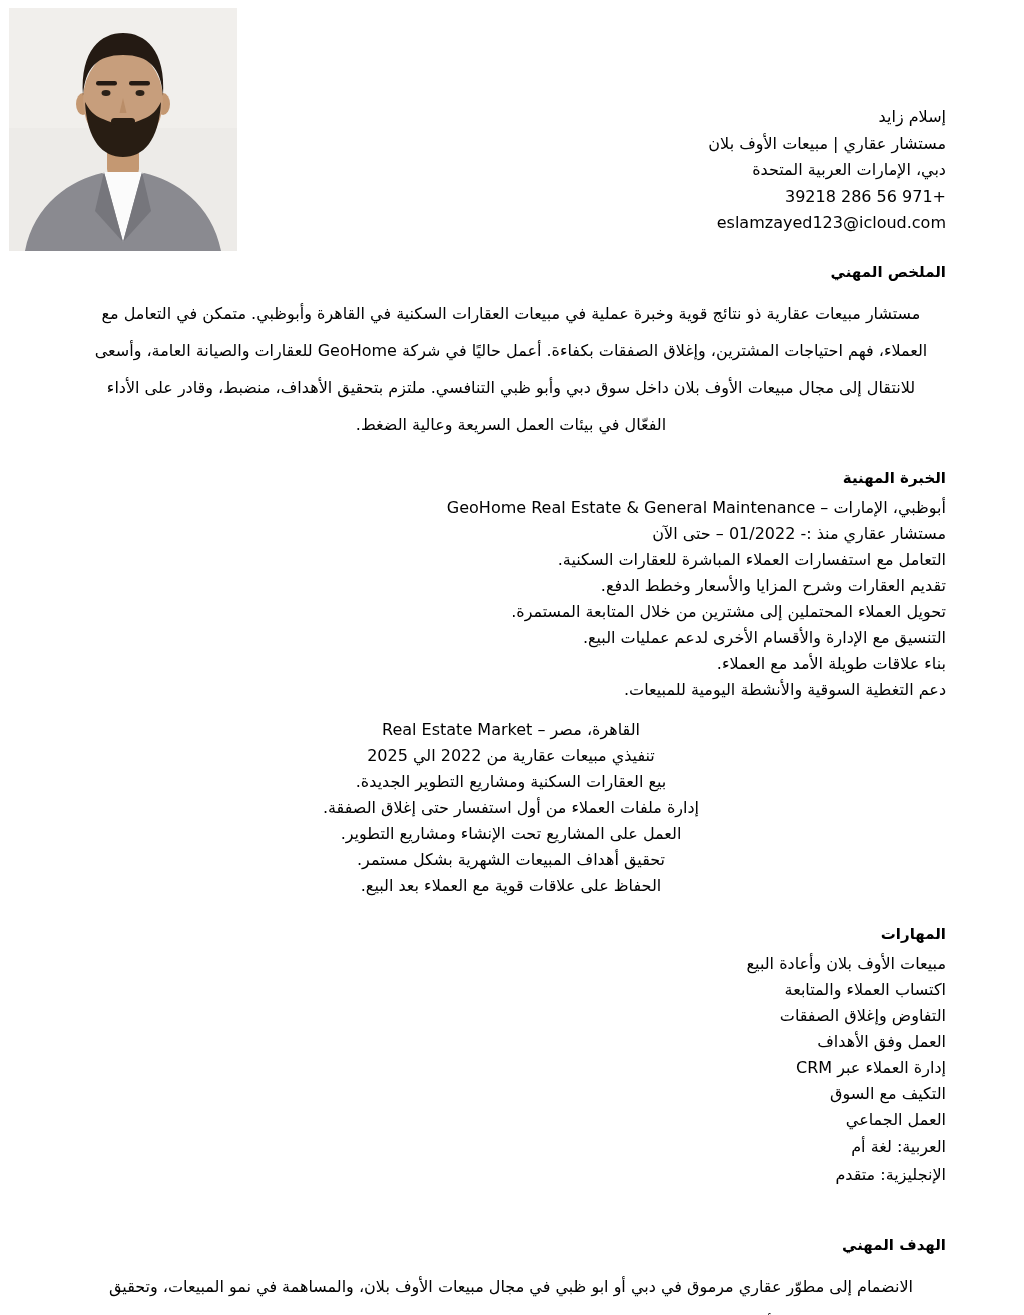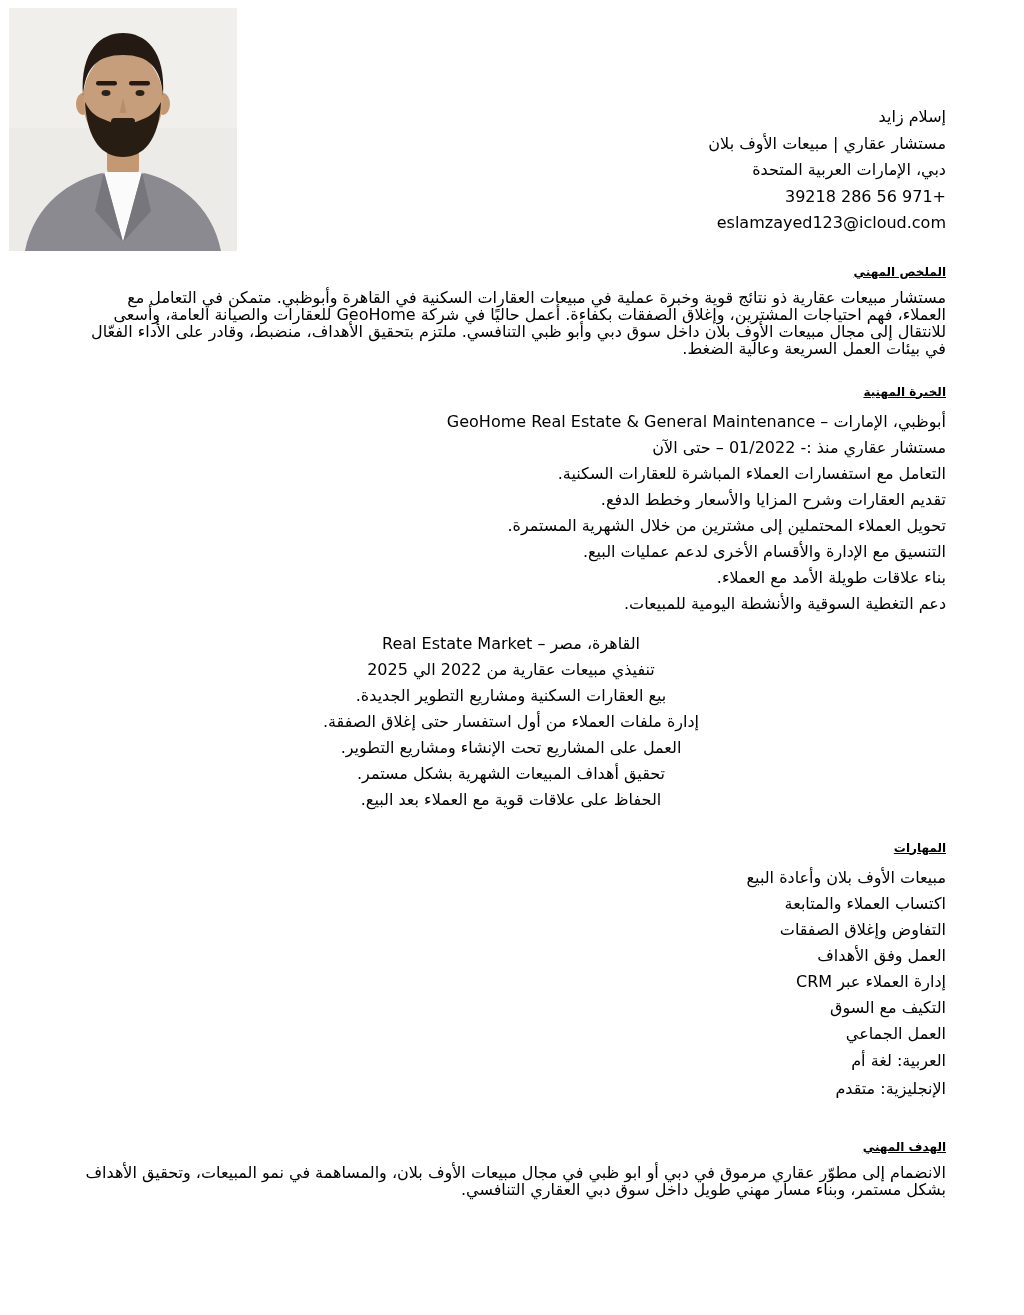--- a/index.html
+++ b/index.html
@@ -20,27 +20,26 @@
   }
   .content {
     padding:0 78px 0 76px;
     text-align:right;
     font-size:16px;
     line-height:26px;
   }
   .contact-header { padding-top:104px; }
   .contact-header > div { line-height:26.5px; }
   h2.sec-heading {
-    font-size:12px;
+    font-size:15px;
     font-weight:700;
     margin:22px 0 4px 0;
-    text-decoration:underline;
   }
-  section.objective h2.sec-heading { margin-top:31px; }
-  p.para { line-height:17px; margin:0; }
+  section.objective h2.sec-heading { margin-top:43px; }
+  p.para { line-height:37px; margin:10px;text-align:center; }
   .line { line-height:26px; }
   .lang-line { line-height:28px; }
   .job + .job { margin-top:14px;text-align:center; }
   .company-line .ltr { unicode-bidi:isolate; direction:ltr; }
 </style>
 </head>
 <body>
 
 <div class="page">
 
@@ -97,21 +96,21 @@
 
       <div class="job">
         <div class="line company-line">
           <span>أبوظبي، الإمارات</span>
           <span>–</span>
           <span class="ltr" dir="ltr">GeoHome Real Estate &amp; General Maintenance</span>
         </div>
         <div class="line">مستشار عقاري منذ :- 01/2022 – حتى الآن</div>
         <div class="line">التعامل مع استفسارات العملاء المباشرة للعقارات السكنية.</div>
         <div class="line">تقديم العقارات وشرح المزايا والأسعار وخطط الدفع.</div>
-        <div class="line">تحويل العملاء المحتملين إلى مشترين من خلال الشهرية المستمرة.</div>
+        <div class="line">تحويل العملاء المحتملين إلى مشترين من خلال المتابعة المستمرة.</div>
         <div class="line">التنسيق مع الإدارة والأقسام الأخرى لدعم عمليات البيع.</div>
         <div class="line">بناء علاقات طويلة الأمد مع العملاء.</div>
         <div class="line">دعم التغطية السوقية والأنشطة اليومية للمبيعات.</div>
       </div>
 
       <div class="job">
         <div class="line company-line">
           <span>القاهرة، مصر</span>
           <span>–</span>
           <span class="ltr" dir="ltr">Real Estate Market</span>

